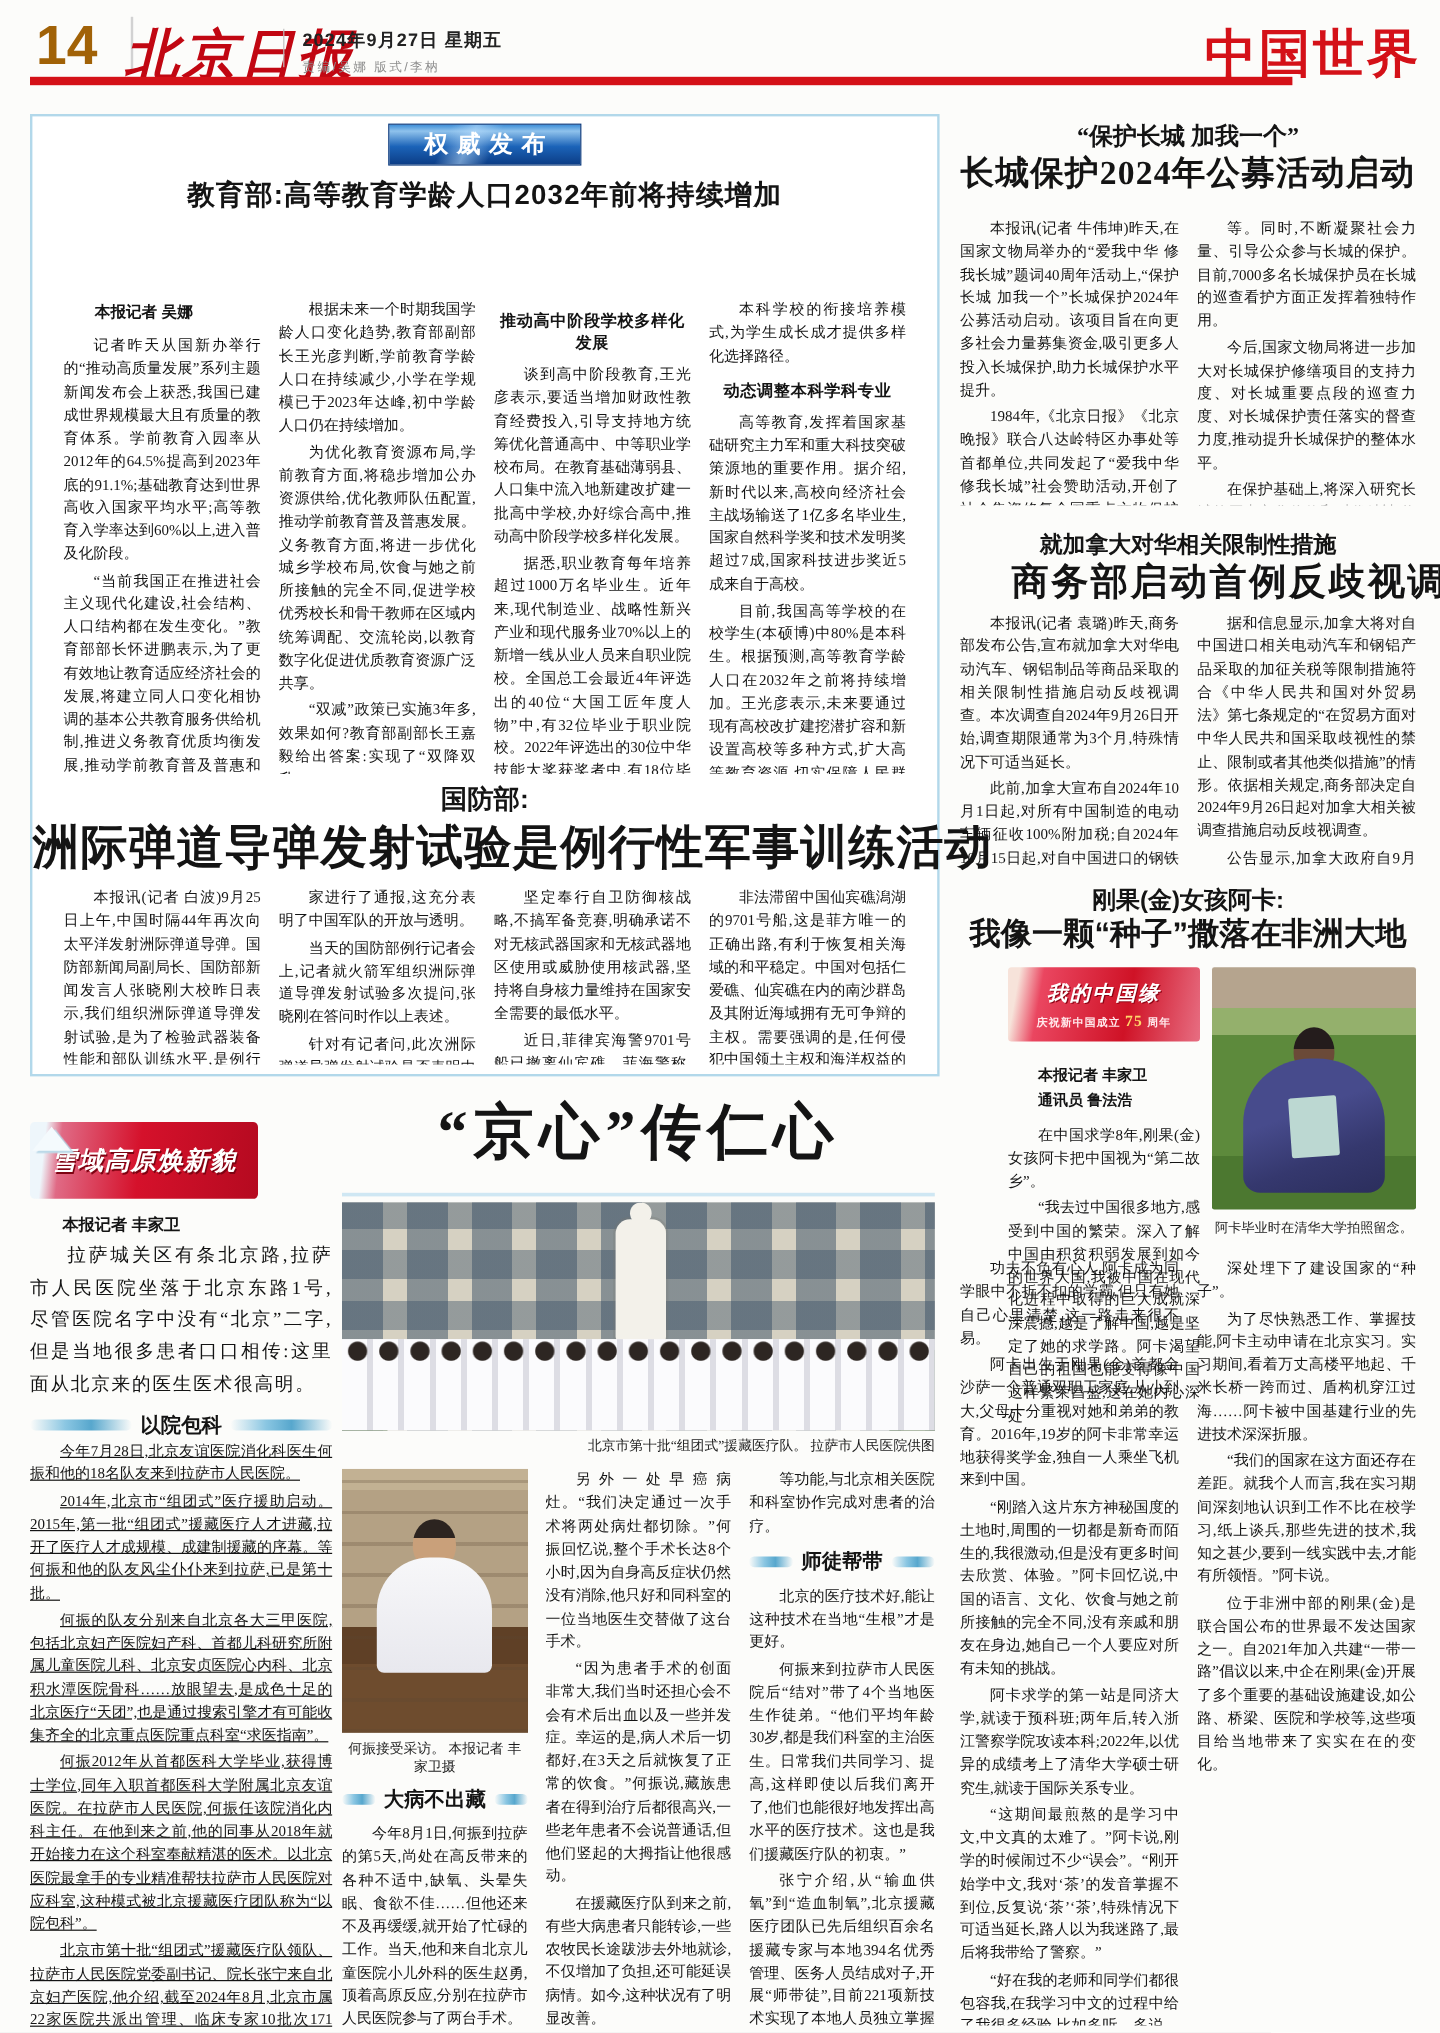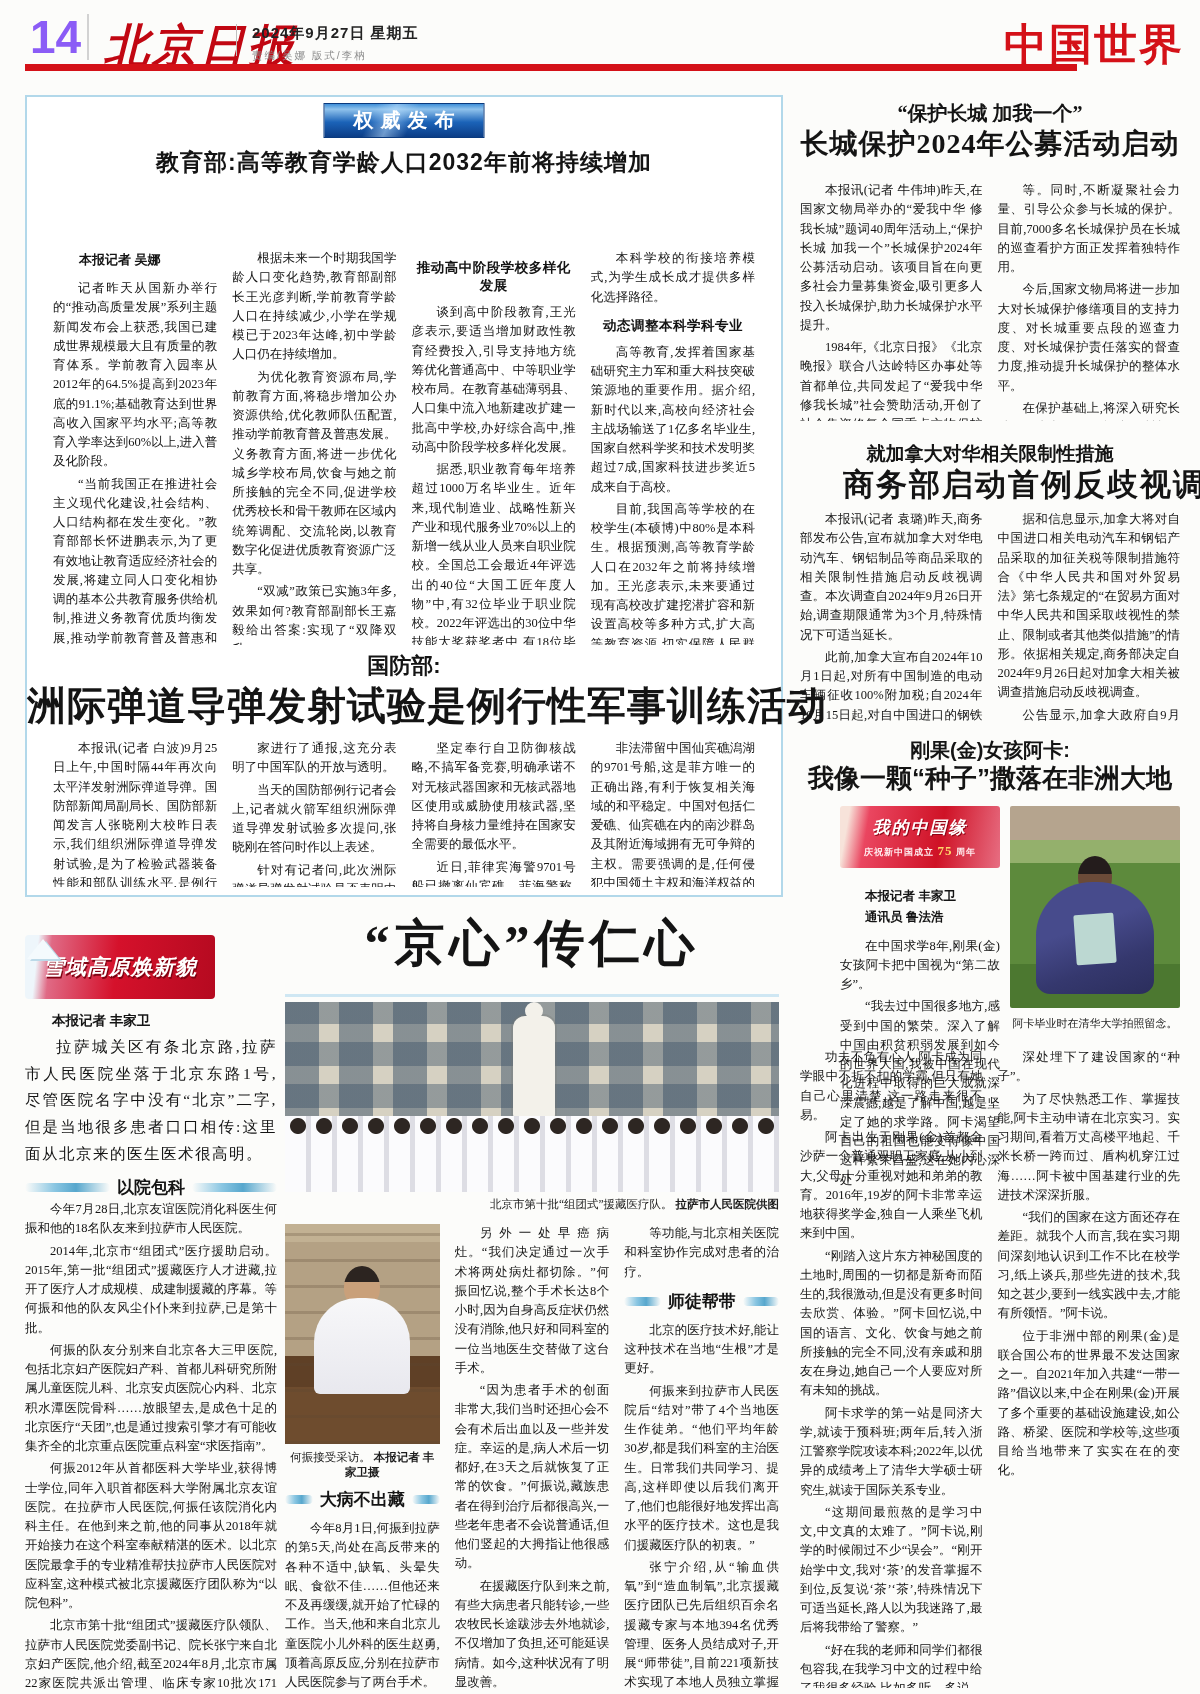--- a/index.html
+++ b/index.html
@@ -1,40 +1,40 @@
 <!DOCTYPE html>
 <html><head>
 <meta charset="utf-8">
 <style>
   html,body{margin:0;padding:0;background:#e8e8e6;}
   #page{position:relative;width:1200px;height:1694px;margin:0 auto;background:#fcfcfa;
         font-family:"Liberation Serif",serif;color:#141414;overflow:hidden;}
   
   .hdr-num{position:absolute;left:30px;top:14px;font:700 46px "Liberation Sans",sans-serif;
-           color:#8b5cf6;line-height:1;padding-right:6px;border-right:2px solid #d2d2d2;}
+           color:#a16207;line-height:1;padding-right:28px;border-right:2px solid #d2d2d2;}
   .hdr-logo{position:absolute;left:104px;top:16px;font-family:"Liberation Serif",serif;
             font-style:italic;font-weight:900;font-size:45px;color:#c10712;letter-spacing:3px;}
   .hdr-sep{position:absolute;left:236px;top:24px;width:1px;height:32px;background:#c0c0c0;}
   .hdr-date{position:absolute;left:252px;top:24px;}
   .hdr-date .d1{font:700 15px "Liberation Sans",sans-serif;color:#222;letter-spacing:1px;}
   .hdr-date .d2{font:400 10.5px "Liberation Sans",sans-serif;color:#8d8d8d;margin-top:6px;letter-spacing:2px;}
   .hdr-rule{position:absolute;left:25px;top:64px;width:1052px;height:7px;background:#d41118;}
   .hdr-section{position:absolute;right:16px;top:16px;font:900 43px "Liberation Sans",sans-serif;
                color:#d41118;letter-spacing:2px;}
   
   .para{margin:0 0 3px;text-indent:2em;font-size:12.5px;line-height:1.54;text-align:justify;}
   .ncol{flex:1;overflow:hidden;}
   .byline-lead{font:700 13px "Liberation Sans",sans-serif;text-indent:2em;margin:2px 0 10px;}
   .inhead{text-align:center;font:900 13.5px "Liberation Sans",sans-serif;margin:10px 0 8px;letter-spacing:0.5px;}
   .subhead{display:flex;align-items:center;gap:7px;margin:8px 0;
            font:700 17px "Liberation Sans",sans-serif;white-space:nowrap;}
   .subhead::before,.subhead::after{content:"";flex:1;height:9px;border-radius:5px;
      background:linear-gradient(90deg,rgba(138,198,226,0),#8ac6e2 35%,#57a7cd 60%,rgba(138,198,226,0));}
   .cap{font-size:11.5px;color:#1c1c1c;}
-  .cap .credit{font-weight:700;font-family:"Liberation Sans",sans-serif;}
+  .cap .credit{font-weight:400;font-family:"Liberation Sans",sans-serif;}
   
   .box-edu{position:absolute;left:25px;top:95px;width:754px;height:798px;border:2px solid #b2d8ea;background:#fff;}
   .badge-auth{position:absolute;left:50%;transform:translateX(-50%);top:6px;width:152px;height:33px;
      display:flex;align-items:center;justify-content:center;color:#fff;
      font:900 20px "Liberation Sans",sans-serif;letter-spacing:7px;padding-left:7px;
      border:1px solid #0a3a7e;
      background:linear-gradient(115deg,rgba(255,255,255,0) 30%,rgba(190,225,255,.55) 42%,rgba(255,255,255,0) 55%),
                 linear-gradient(180deg,#3f8fd8 0%,#8fc2ec 16%,#1b63b8 55%,#0c3d86 100%);}
   .edu-kicker{position:absolute;top:50px;width:100%;text-align:center;
      font:700 23px "Liberation Sans",sans-serif;letter-spacing:1px;}
@@ -117,21 +117,21 @@
      font:900 50px "Liberation Serif",serif;letter-spacing:5px;}
   .jx-rule{position:absolute;left:285px;top:994px;width:494px;height:3px;background:#cfe7f3;}
   .group-cap{position:absolute;left:285px;top:1197px;width:494px;text-align:right;}
   .mid-cols{position:absolute;left:285px;top:1224px;width:494px;height:470px;display:flex;gap:15px;}
   .doc-cap{text-align:center;margin:6px 0 0;}
   
   .tb-byline{position:absolute;left:25px;top:1012px;width:252px;font:700 13.5px "Liberation Sans",sans-serif;text-indent:2em;}
   .tb-intro{position:absolute;left:25px;top:1034px;width:252px;font-size:15.5px;line-height:1.72;
      letter-spacing:1.5px;text-indent:2em;text-align:justify;}
   .tb-sub1{position:absolute;left:25px;top:1168px;width:252px;}
-  .tb-coltext{position:absolute;left:25px;top:1200px;width:252px;height:494px;overflow:hidden;}
+  .tb-coltext{position:absolute;left:25px;top:1200px;width:252px;height:494px;overflow:hidden;text-decoration:underline;}
 </style>
 </head>
 <body>
 
 <div id="page">
 
   <div class="hdr-num">14</div>
   <div class="hdr-logo">北京日报</div>
   <div class="hdr-sep"></div>
   <div class="hdr-date">

